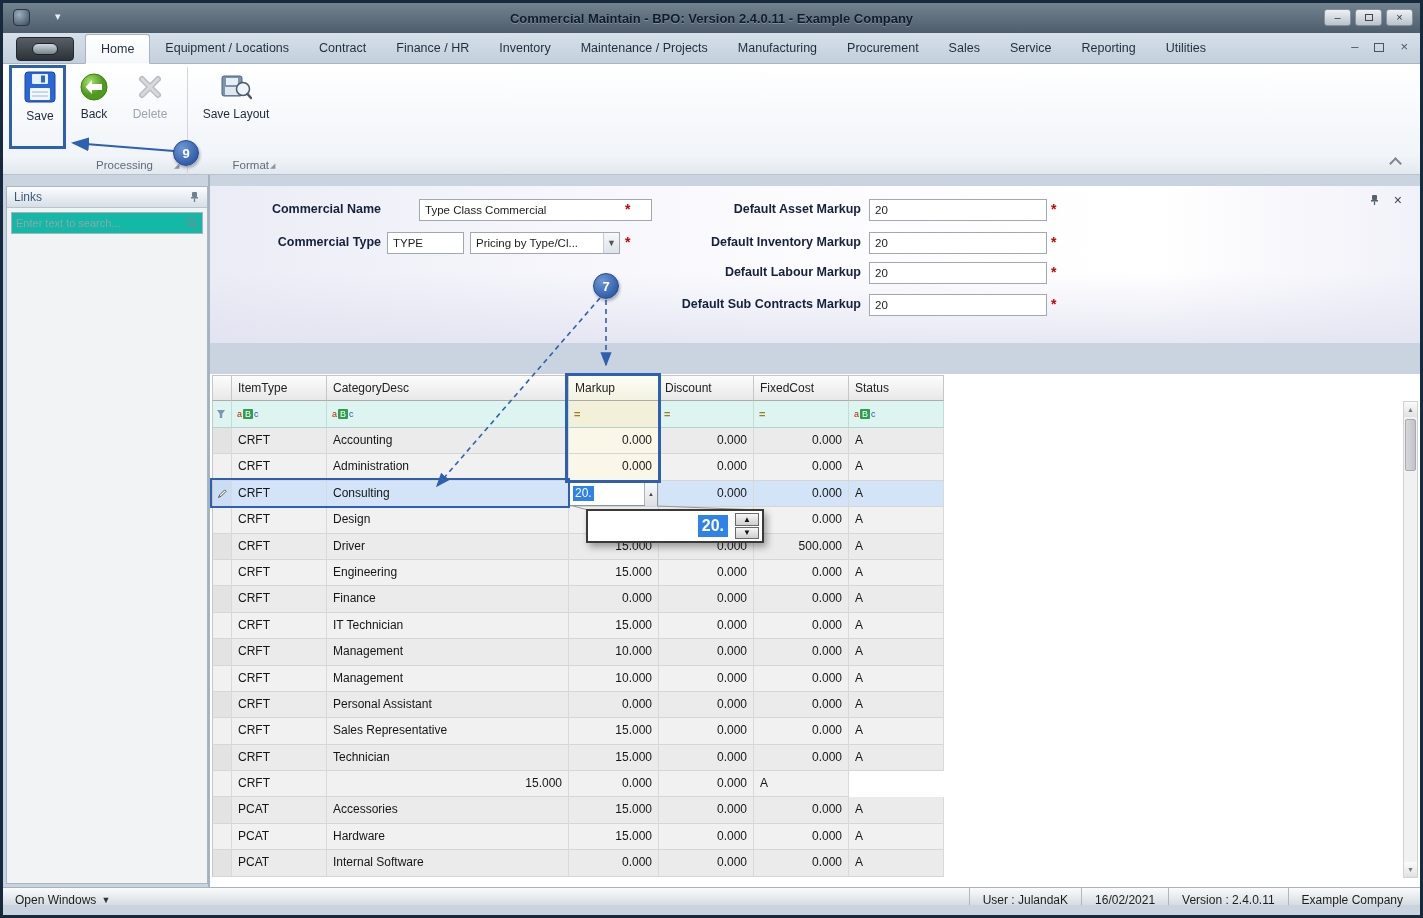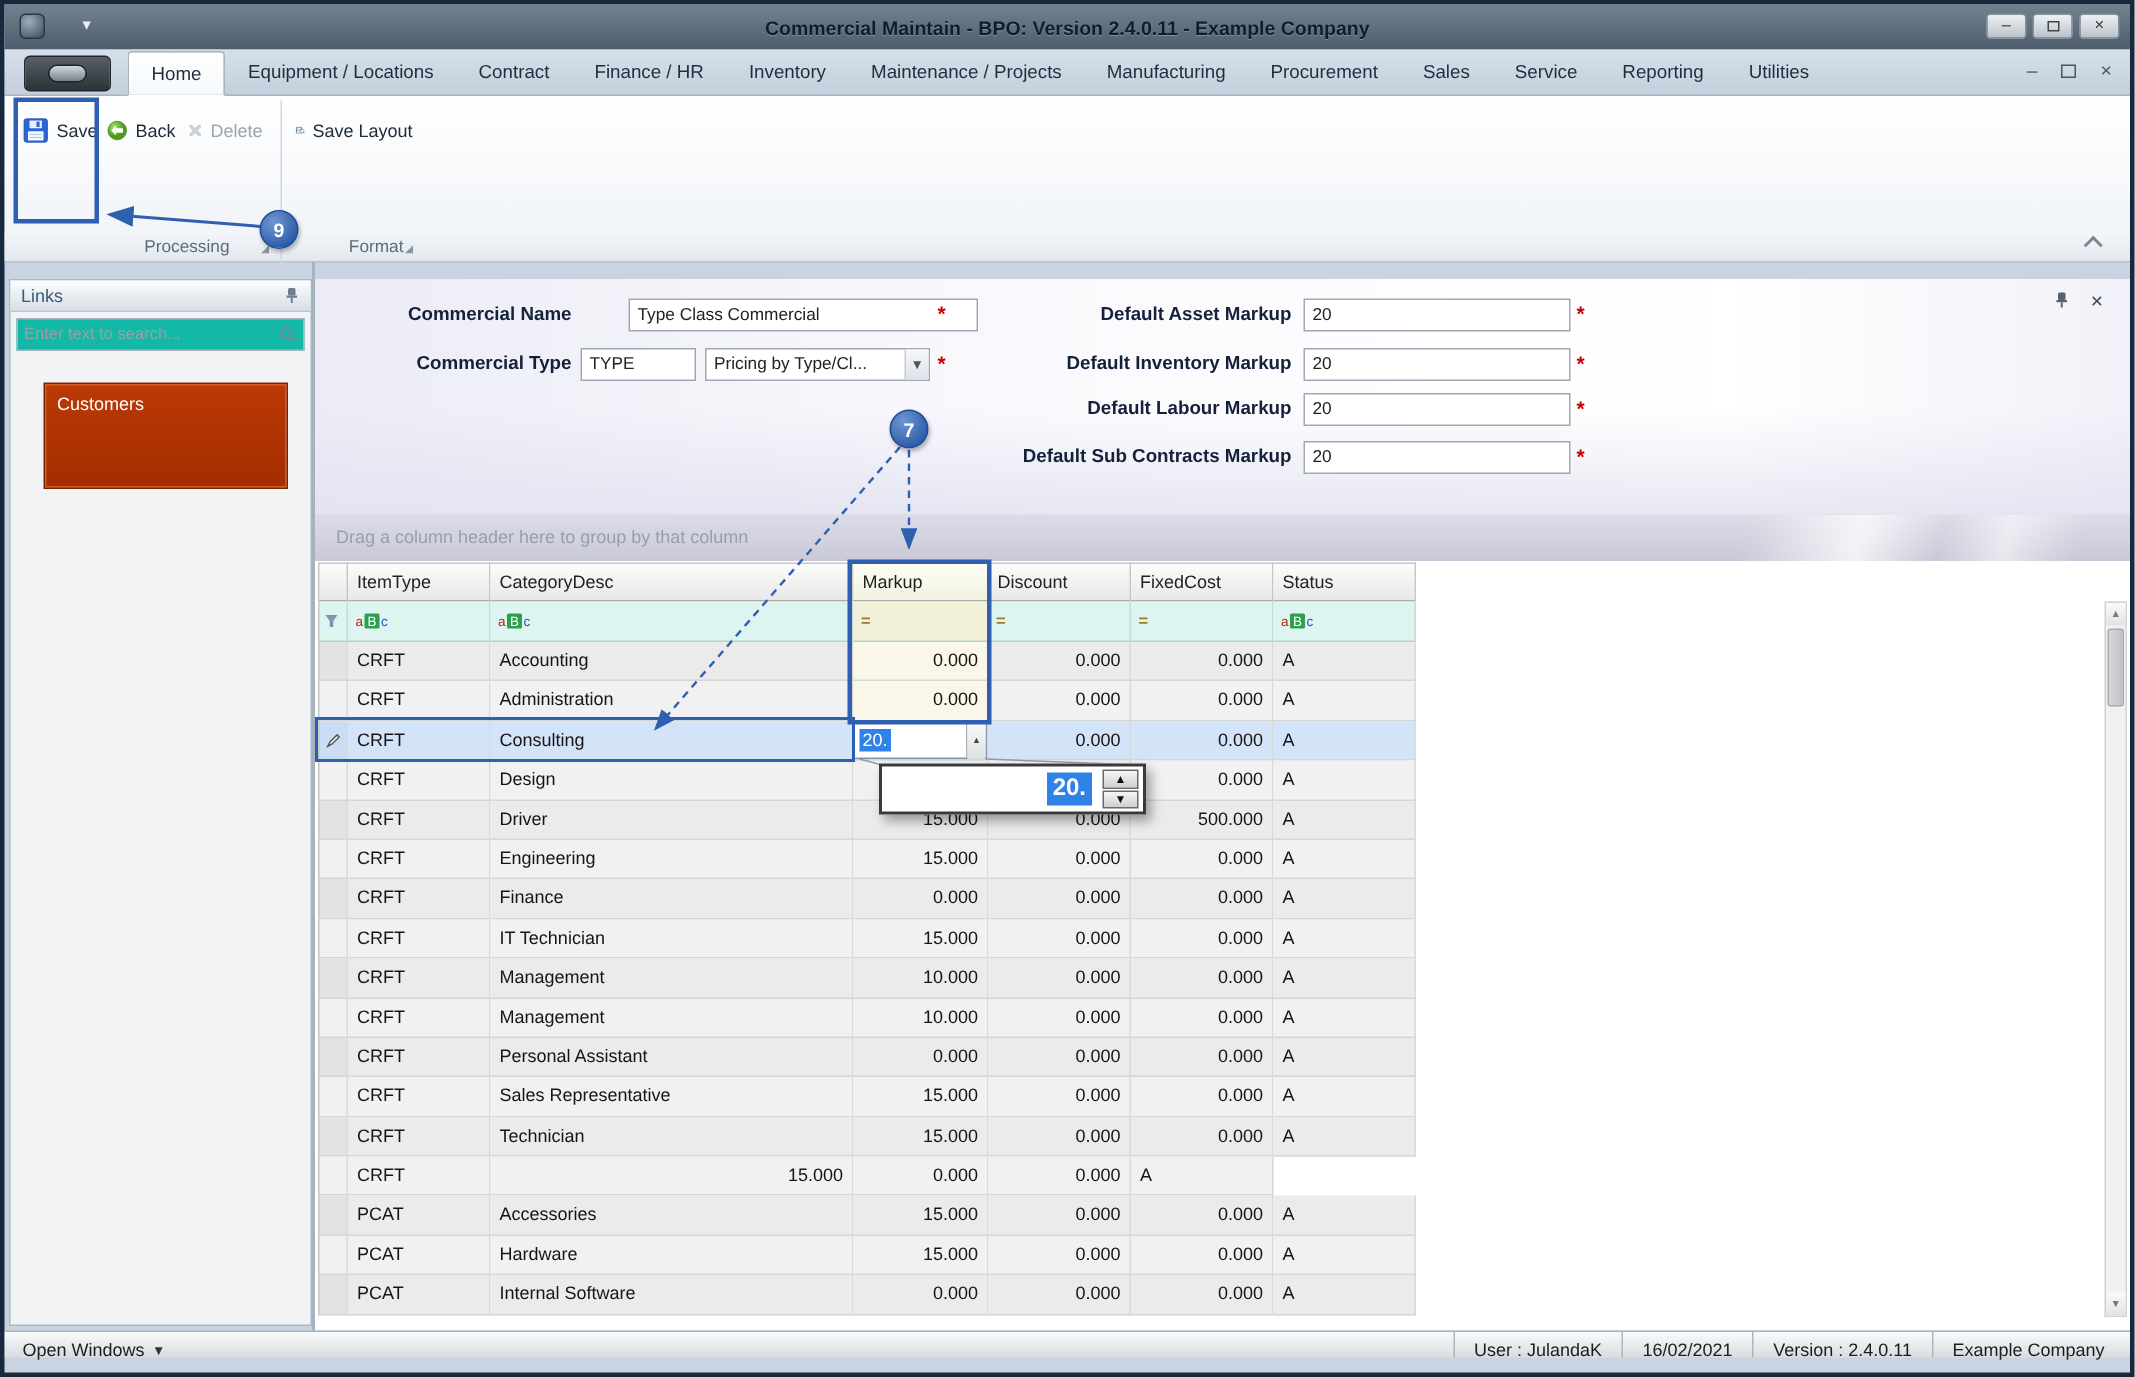--- a/index.html
+++ b/index.html
@@ -22,21 +22,21 @@
 .appbtn .logo{width:26px;height:12px;border-radius:6px;background:linear-gradient(#cfd8de,#76838d);border:1px solid #1e2328}
 .tabs{position:absolute;left:82px;top:0;height:31px;display:flex}
 .tab{padding:0 15px;line-height:31px;font-size:12.5px;color:#1e2e3e;white-space:nowrap;cursor:default}
 .tab.active{background:linear-gradient(#ffffff,#f5f8fb);border:1px solid #a8b4c0;border-bottom:1px solid #fdfdfe;border-radius:3px 3px 0 0;line-height:29px;margin-top:1px}
 .tabwinctl{position:absolute;right:12px;top:6px;display:flex;gap:16px;color:#46566a;font-size:13px}
 .tabwinctl .rbox{width:10px;height:9px;border:1px solid #46566a;margin-top:4px}
 
 
 .ribbon{position:absolute;left:0;top:61px;width:1417px;height:111px;background:linear-gradient(#ffffff,#eef2f7);border-bottom:1px solid #b7c2cd}
 .glabel-strip{position:absolute;left:0;bottom:0;width:100%;height:19px;background:linear-gradient(#f3f6f9,#e2e8ee)}
-.rbtn{position:absolute;display:flex;flex-direction:row;align-items:center;justify-content:center;gap:5px;font-size:12px;color:#1c2b3a;cursor:default}
+.rbtn{position:absolute;display:flex;flex-direction:column;align-items:center;justify-content:center;gap:5px;font-size:12px;color:#1c2b3a;cursor:default}
 .rbtn .lbl{white-space:nowrap}
 .rbtn.disabled{color:#9aa5af}
 .vsep{position:absolute;width:1px;background:#cfd6dd}
 .glabel{position:absolute;font-size:11.5px;color:#5d6c7b;text-align:right}
 .launcher{position:absolute;font-size:7px;color:#8a96a2}
 .collapse-chevron{position:absolute;right:20px;bottom:6px;width:9px;height:9px;border-top:2px solid #7a8691;border-right:2px solid #7a8691;transform:rotate(-45deg)}
 
 
 .links-panel{position:absolute;left:3px;top:183px;width:202px;height:698px;background:#f2f3f5;border:1px solid #aab6c2}
 .links-header{height:21px;background:linear-gradient(#fcfdfe,#d6dee7);border-bottom:1px solid #b9c4cf;display:flex;align-items:center;padding:0 7px;font-size:12px;color:#3c5a78}
@@ -224,21 +224,20 @@
         <line x1="5.5" y1="7.5" x2="5.5" y2="11" stroke="#6e7e8e" stroke-width="1.3"></line>
       </svg>
     </div>
     <div class="searchbox">
       <input type="text" placeholder="Enter text to search..." style="">
       <svg width="12" height="12" viewBox="0 0 12 12">
         <circle cx="5" cy="5" r="3.4" fill="none" stroke="#7c8894" stroke-width="1.4"></circle>
         <line x1="7.6" y1="7.6" x2="10.6" y2="10.6" stroke="#7c8894" stroke-width="1.6"></line>
       </svg>
     </div>
-    <div class="customers">Customers</div>
   </div>
   <div class="splitter"></div>
 
   <div class="form-panel"></div>
   <div class="panelctl" style="top:189px;right:18px;position:absolute;z-index:5">
     <svg width="11" height="12" viewBox="0 0 11 12">
       <rect x="3" y="1" width="5" height="5" rx="1" fill="#55616d"></rect>
       <rect x="2" y="6" width="7" height="1.5" fill="#55616d"></rect>
       <line x1="5.5" y1="7.5" x2="5.5" y2="11" stroke="#55616d" stroke-width="1.3"></line>
     </svg>
@@ -267,23 +266,20 @@
 
   <div class="flabel r" style="top:262px">Default Labour Markup</div>
   <input class="fin" style="left: 866px; top: 259px; width: 178px;" value="20">
   <span class="ast" style="left:1048px;top:261px">*</span>
 
   <div class="flabel r" style="top:294px">Default Sub Contracts Markup</div>
   <input class="fin" style="left: 866px; top: 291px; width: 178px;" value="20">
   <span class="ast" style="left:1048px;top:293px">*</span>
 
   <div class="grid-bg"></div>
-  <div class="groupbar">
-    <div class="hint">Drag a column header here to group by that column</div>
-  </div>
 
   <div class="grid-table">
     <div class="ghead">
       <div class="hc ind-h"></div>
       <div class="hc">ItemType</div>
       <div class="hc">CategoryDesc</div>
       <div class="hc mk-h">Markup</div>
       <div class="hc">Discount</div>
       <div class="hc">FixedCost</div>
       <div class="hc">Status</div>

